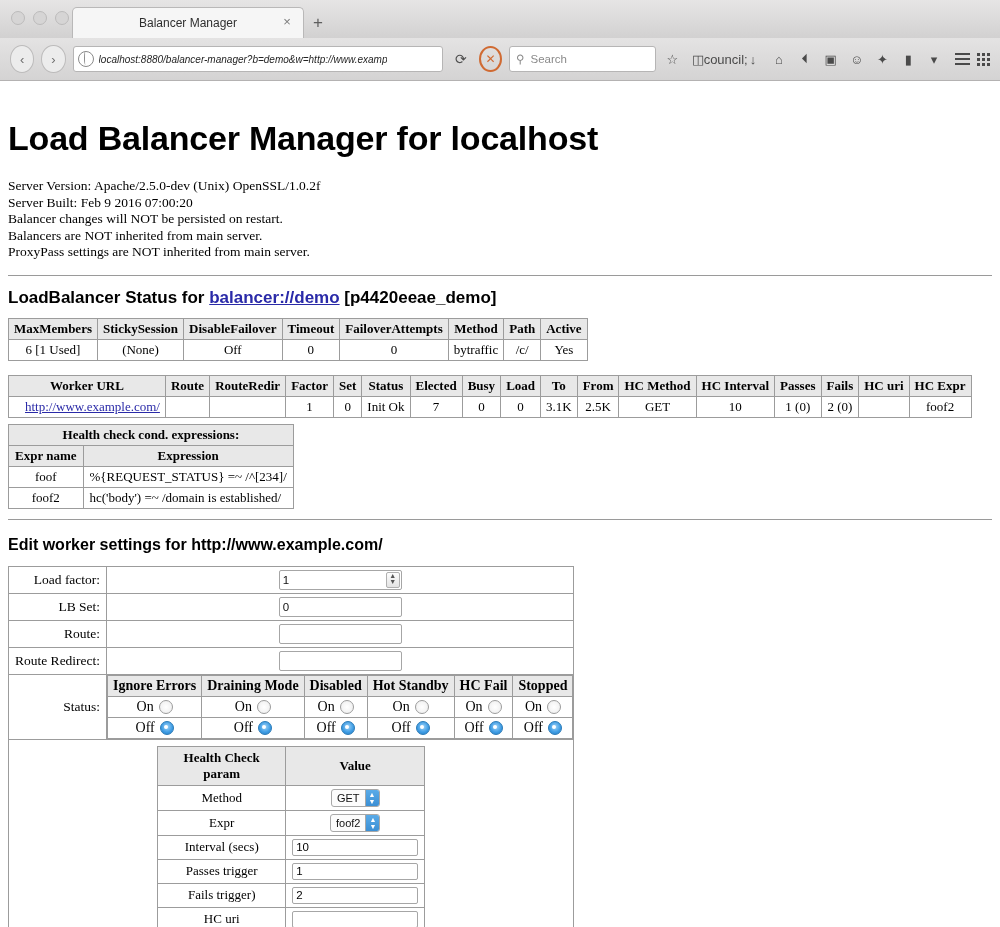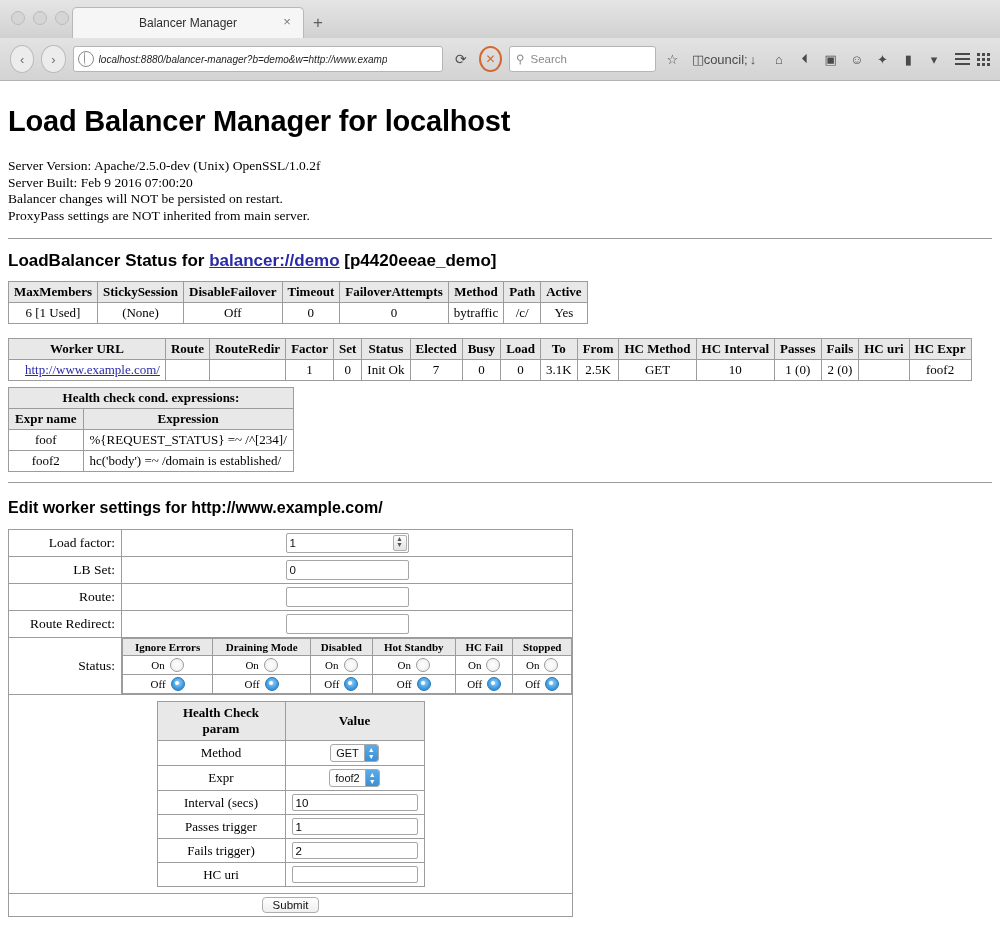--- a/index.html
+++ b/index.html
@@ -180,24 +180,24 @@
   }
   .grid-icon i { background: #4a4a4a; display:block; width:3px; height:3px; }
 
   
   .page {
     padding: 18px 8px 0 8px;
     color: #000;
     font-family: "Liberation Serif", serif;
   }
   h1.page-title {
-    font-size: 29px;
+    font-size: 34px;
     font-family: "Liberation Sans", sans-serif;
     font-weight: bold;
-    margin: 6px 0 20px 0;
+    margin: 20px 0 20px 0;
     letter-spacing: -0.2px;
   }
   .serverinfo {
     font-size: 13.5px;
     line-height: 16.5px;
     margin-bottom: 14px;
   }
   hr.rule {
     border: none;
     border-top: 1px solid #9a9a9a;
@@ -295,21 +295,21 @@
     border-radius: 2px;
     font-size: 7px;
     line-height: 6px;
     color: #555;
     text-align: center;
     padding-top: 0px;
   }
 
   table.status {
     border-collapse: collapse;
-    font-size: 11px;
+    font-size: 14px;
     width: 100%;
   }
   table.status th, table.status td {
     border: 1px solid #9c9c9c;
     padding: 2px 5px;
     text-align: center;
   }
   table.status th { background: #e8e8e8; font-weight: bold; white-space: nowrap; }
   .radio-row { display: flex; align-items: center; justify-content: center; gap: 5px; }
   .radio {
@@ -457,20 +457,21 @@
 </div>
 
 <div class="page">
 
   <h1 class="page-title">Load Balancer Manager for localhost</h1>
 
   <div class="serverinfo">
     <div>Server Version: Apache/2.5.0-dev (Unix) OpenSSL/1.0.2f</div>
     <div>Server Built: Feb 9 2016 07:00:20</div>
     <div>Balancer changes will NOT be persisted on restart.</div>
+    <div>Balancers are NOT inherited from main server.</div>
     <div>ProxyPass settings are NOT inherited from main server.</div>
   </div>
 
   <hr class="rule">
 
   <h2 class="section">
     <span>LoadBalancer Status for </span><a href="#">balancer://demo</a><span> [p4420eeae_demo]</span>
   </h2>
 
   <table class="data">

